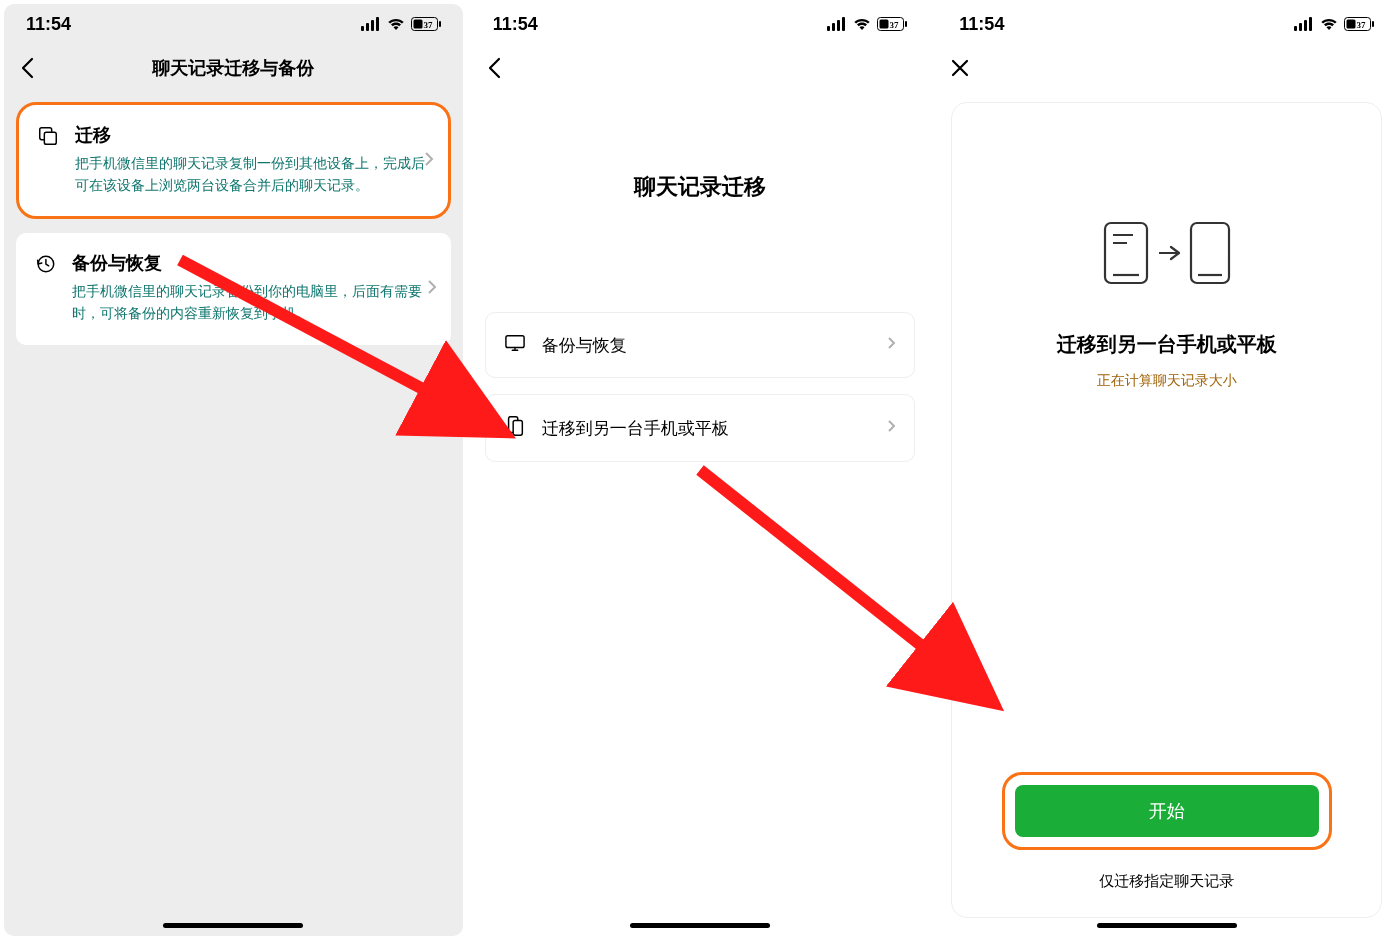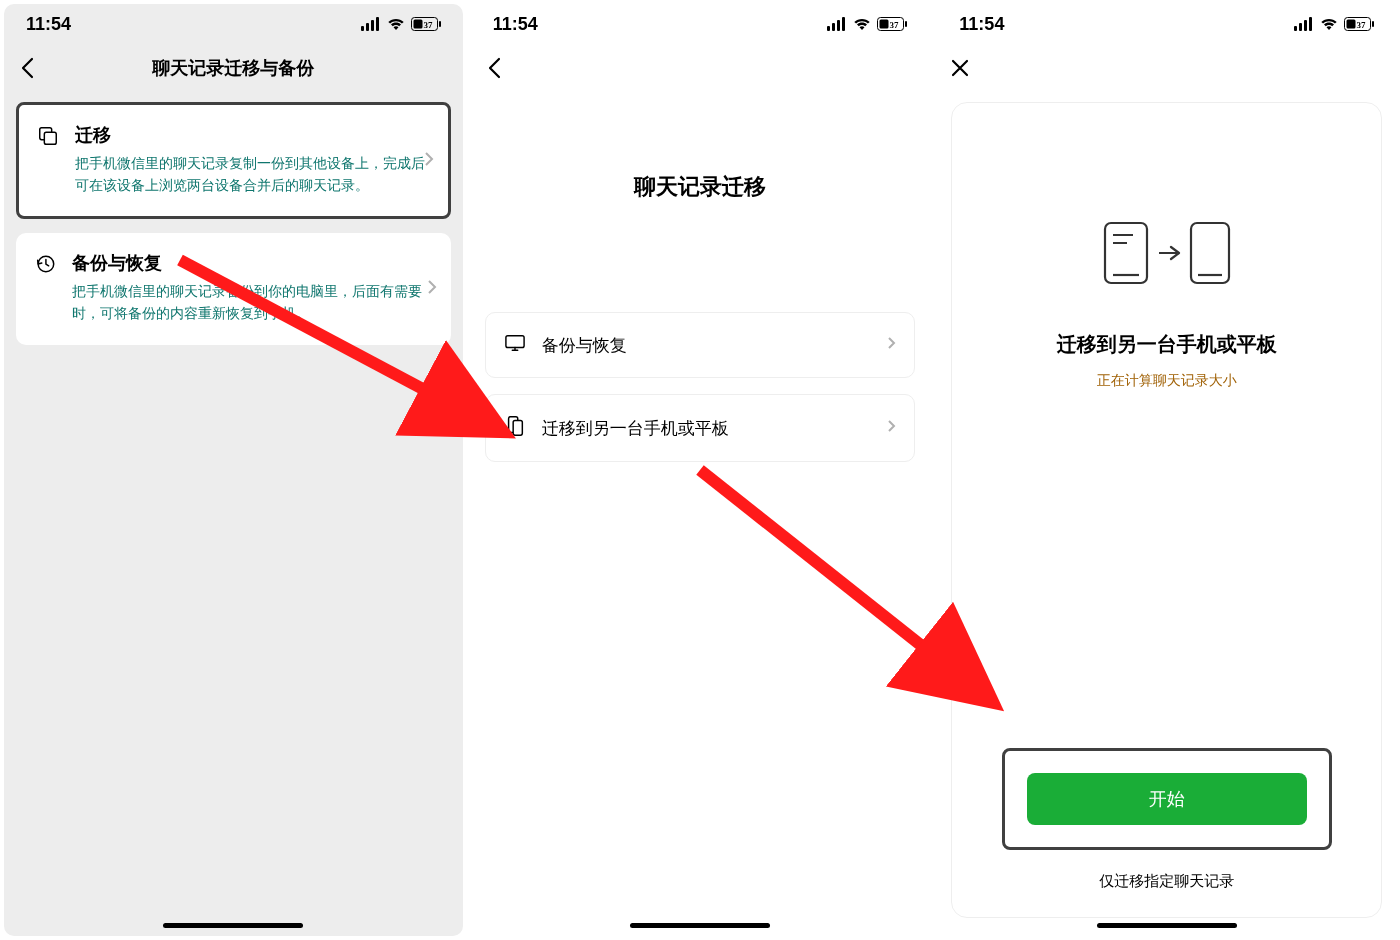--- a/index.html
+++ b/index.html
@@ -71,21 +71,21 @@
     gap: 14px;
     align-items: flex-start;
     position: relative;
   }
   .card .icon { width: 24px; margin-top: 2px; flex-shrink: 0; }
   .card .txt { flex: 1; }
   .card .txt .h { font-size: 18px; font-weight: 600; margin-bottom: 6px; }
   .card .txt .sub { font-size: 14px; color: #0f766e; line-height: 1.55; }
   .card .chev { position: absolute; right: 14px; top: 50%; transform: translateY(-50%); }
 
-  .highlight-red { border: 3px solid #404040; border-radius: 8px; }
+  .highlight-red { border: 3px solid #f97316; border-radius: 20px; }
 
   
   .s2-body { padding-top: 80px; }
   .s2-title { text-align: center; font-size: 22px; font-weight: 600; margin-bottom: 110px; }
   .s2-list { padding: 0 14px; display: flex; flex-direction: column; gap: 16px; }
   .s2-row {
     background: #fff;
     border: 1px solid #eee;
     border-radius: 10px;
     padding: 20px 18px;
@@ -108,21 +108,21 @@
     flex-direction: column;
     align-items: center;
     padding: 110px 20px 26px 20px;
   }
   .s3-illu { margin-bottom: 34px; }
   .s3-h { font-size: 20px; font-weight: 600; margin-bottom: 14px; }
   .s3-sub { font-size: 14px; color: #a16207; }
   .s3-spacer { flex: 1; }
   .s3-btn-wrap {
     width: 85%;
-    padding: 22px;
+    padding: 10px;
   }
   .s3-btn {
     background: #1aad37;
     color: #fff;
     text-align: center;
     font-size: 18px;
     font-weight: 500;
     padding: 14px 0;
     border-radius: 8px;
   }

